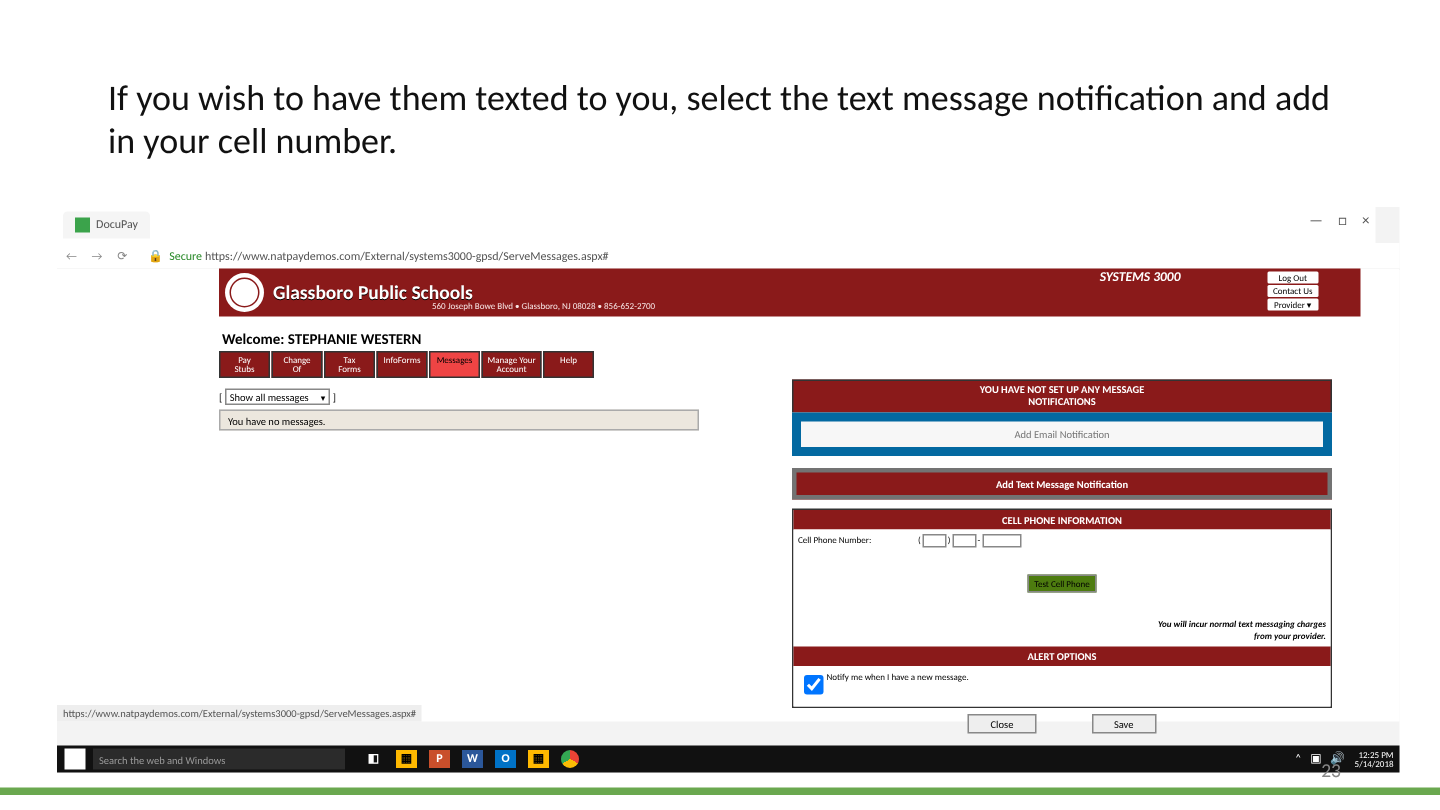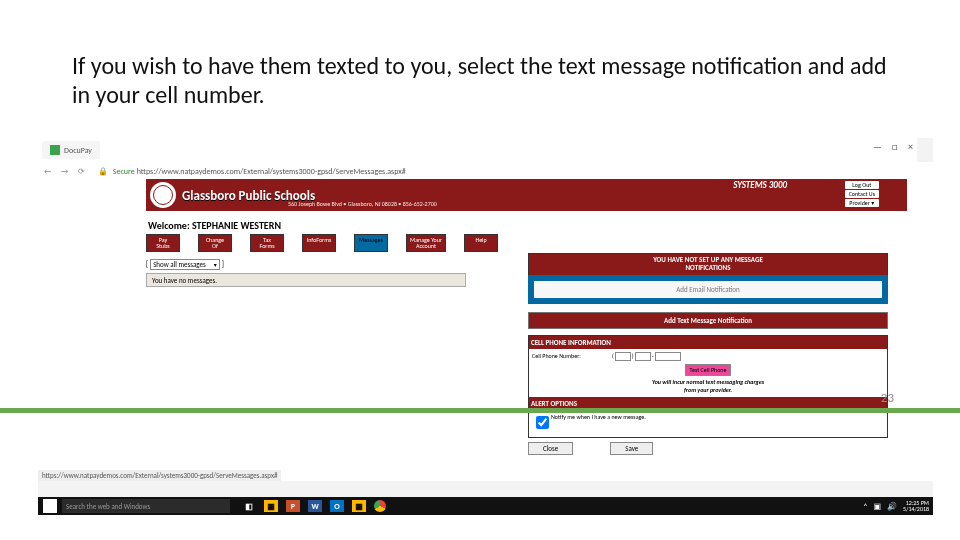--- a/index.html
+++ b/index.html
@@ -1,16 +1,16 @@
 <!DOCTYPE html>
 <html><head>
 <meta charset="utf-8">
 <style>
 body{margin:0;font-family:Calibri,Arial,sans-serif;background:#fff;width:960px;height:540px;overflow:hidden;position:relative}
-.slide{width:960px;height:413px;position:relative}
+.slide{width:960px;height:530px;position:relative}
 .instruction{position:absolute;top:52px;left:72px;width:820px;font-size:24px;line-height:1.2;color:#111}
 .screenshot{position:absolute;top:138px;left:38px;width:895px;height:377px;background:#f3f3f3}
 .chrome-top{position:absolute;top:0;left:0;right:16px;height:24px;background:#fff;display:flex;align-items:center}
 .tab{display:flex;align-items:center;height:18px;background:#f5f5f5;border-top-left-radius:3px;border-top-right-radius:3px;padding:0 8px;margin-left:4px;font-size:8px;color:#555}
 .tab-ico{width:10px;height:10px;background:#3ba34b;margin-right:4px}
 .win-btns{position:absolute;right:4px;top:2px;display:flex;gap:10px;font-size:10px;color:#555}
 .addr-bar{position:absolute;top:24px;left:0;right:0;height:17px;background:#fff;border-bottom:1px solid #ddd;display:flex;align-items:center;font-size:8px;color:#555}
 .nav-arrows{margin:0 6px;letter-spacing:4px;color:#888}
 .secure{color:#2a8a2a;margin-right:2px}
 .url{color:#555}
@@ -18,43 +18,43 @@
 .page{position:absolute;top:41px;left:0;right:0;bottom:34px;background:#fff}
 .header-bar{position:absolute;left:108px;right:26px;top:0;height:32px;background:#8a1a1a;display:flex;align-items:center;color:#fff}
 .district-logo{width:26px;height:26px;border-radius:50%;background:#fff;margin-left:4px;margin-right:6px;position:relative}
 .district-logo:before{content:"";position:absolute;inset:3px;border:1px solid #8a1a1a;border-radius:50%}
 .district-name{font-weight:bold;font-size:13px;text-shadow:0 1px 0 #000}
 .district-addr{font-size:6px;color:#f6e3e3;position:absolute;left:142px;top:21px}
 .sys3000{position:absolute;right:120px;top:0;font-style:italic;font-weight:bold;font-size:9px;color:#fff}
 .hdr-right{position:absolute;right:28px;top:2px;display:flex;flex-direction:column;gap:1px}
 .hdr-btn{background:#fff;color:#000;font-size:6px;padding:0 4px;height:8px;line-height:8px;text-align:center;border-radius:1px}
 .welcome{position:absolute;left:110px;top:40px;font-size:10px}
-.nav-tabs{position:absolute;left:108px;top:55px;display:flex;gap:18px}
+.nav-tabs{position:absolute;left:108px;top:55px;display:flex;gap:1px}
 .nav-tab{background:#8a1a1a;color:#fff;font-size:6px;text-align:center;padding:2px 3px;line-height:1;border:1px solid #333;min-width:26px}
-.nav-tab.sel{background:#0369a1;color:#000}
+.nav-tab.sel{background:#ef4444;color:#000}
 .msg-filter{position:absolute;left:108px;top:80px;display:flex;align-items:center;font-size:7px}
 .dd{border:1px solid #888;background:#fff;padding:0 2px;margin:0 2px;display:flex;align-items:center}
 .dd:after{content:"▾";font-size:6px;margin-left:8px}
 .no-msg-box{position:absolute;left:108px;top:94px;width:320px;height:14px;border:1px solid #aaa;background:#ece7de;font-size:7px;padding:2px 5px;box-sizing:border-box}
 .right-col{position:absolute;left:490px;top:74px;width:360px}
 .banner{background:#8a1a1a;color:#fff;text-align:center;font-size:7px;font-weight:bold;padding:2px;line-height:1.2;border:1px solid #333}
 .email-btn{text-align:center;font-size:7px;color:#777;padding:4px;border:6px solid #0369a1;margin-top:-1px;background:#f7f7f7}
-.text-btn{background:#8a1a1a;color:#fff;text-align:center;font-size:7px;font-weight:bold;padding:3px;border:1px solid #737373;margin-top:8px}
+.text-btn{background:#8a1a1a;color:#fff;text-align:center;font-size:7px;font-weight:bold;padding:3px;border:3px solid #737373;margin-top:8px}
 .section{border:1px solid #333;margin-top:6px}
-.sec-hdr{background:#8a1a1a;color:#fff;font-size:7px;font-weight:bold;padding:2px}
+.sec-hdr{background:#8a1a1a;color:#fff;text-align:center;font-size:7px;font-weight:bold;padding:2px}
 .sec-body{background:#fff;padding:3px;font-size:6px}
 .row{display:flex;margin-bottom:2px}
 .row-lbl{width:80px}
 .ph-input{border:1px solid #888;width:16px;height:9px;margin:0 1px;font-size:6px;padding:0 1px;box-sizing:border-box}
 .ph-input.last{width:26px}
-.test-btn{display:inline-block;border:1px solid #888;background:#ec4899;font-size:6px;padding:1px 4px;margin:1px auto}
+.test-btn{display:inline-block;border:1px solid #888;background:#4d7c0f;font-size:6px;padding:1px 4px;margin:16px auto}
 .center{text-align:center}
-.charge-note{font-style:italic;font-weight:bold;font-size:6px;text-align:center;margin-top:1px}
+.charge-note{font-style:italic;font-weight:bold;font-size:6px;text-align:right;margin-top:1px}
 .chk{margin-right:2px}
-.footer-btns{display:flex;gap:37px;margin-top:4px}
+.footer-btns{display:flex;justify-content:center;gap:37px;margin-top:4px}
 .fbtn{border:1px solid #888;background:#eee;font-size:7px;padding:1px 14px}
 .status-url{position:absolute;left:0;bottom:34px;font-size:7px;color:#555;background:#eee;padding:1px 4px}
 .taskbar{position:absolute;left:0;right:0;bottom:0;height:18px;background:#111;display:flex;align-items:center}
 .start-ico{width:14px;height:14px;margin:0 5px;background:#fff}
 .search{height:14px;width:160px;background:#2b2b2b;color:#999;font-size:7px;display:flex;align-items:center;padding:0 4px}
 .tb-icons{display:flex;gap:8px;margin-left:12px}
 .tb-ico{width:14px;height:12px;font-size:8px;color:#fff;text-align:center;font-weight:bold;line-height:12px}
 .pp{background:#c94f2b}.wd{background:#2b579a}.ol{background:#0072c6}.fe{background:#ffb900;color:#000}.ch{width:12px;height:12px;border-radius:50%;background:conic-gradient(#ea4335 0 33%,#fbbc05 33% 66%,#34a853 66% 100%)}
 .tray{position:absolute;right:4px;display:flex;align-items:center;gap:6px;color:#fff;font-size:6px}
 .tray-ico{font-size:8px}

